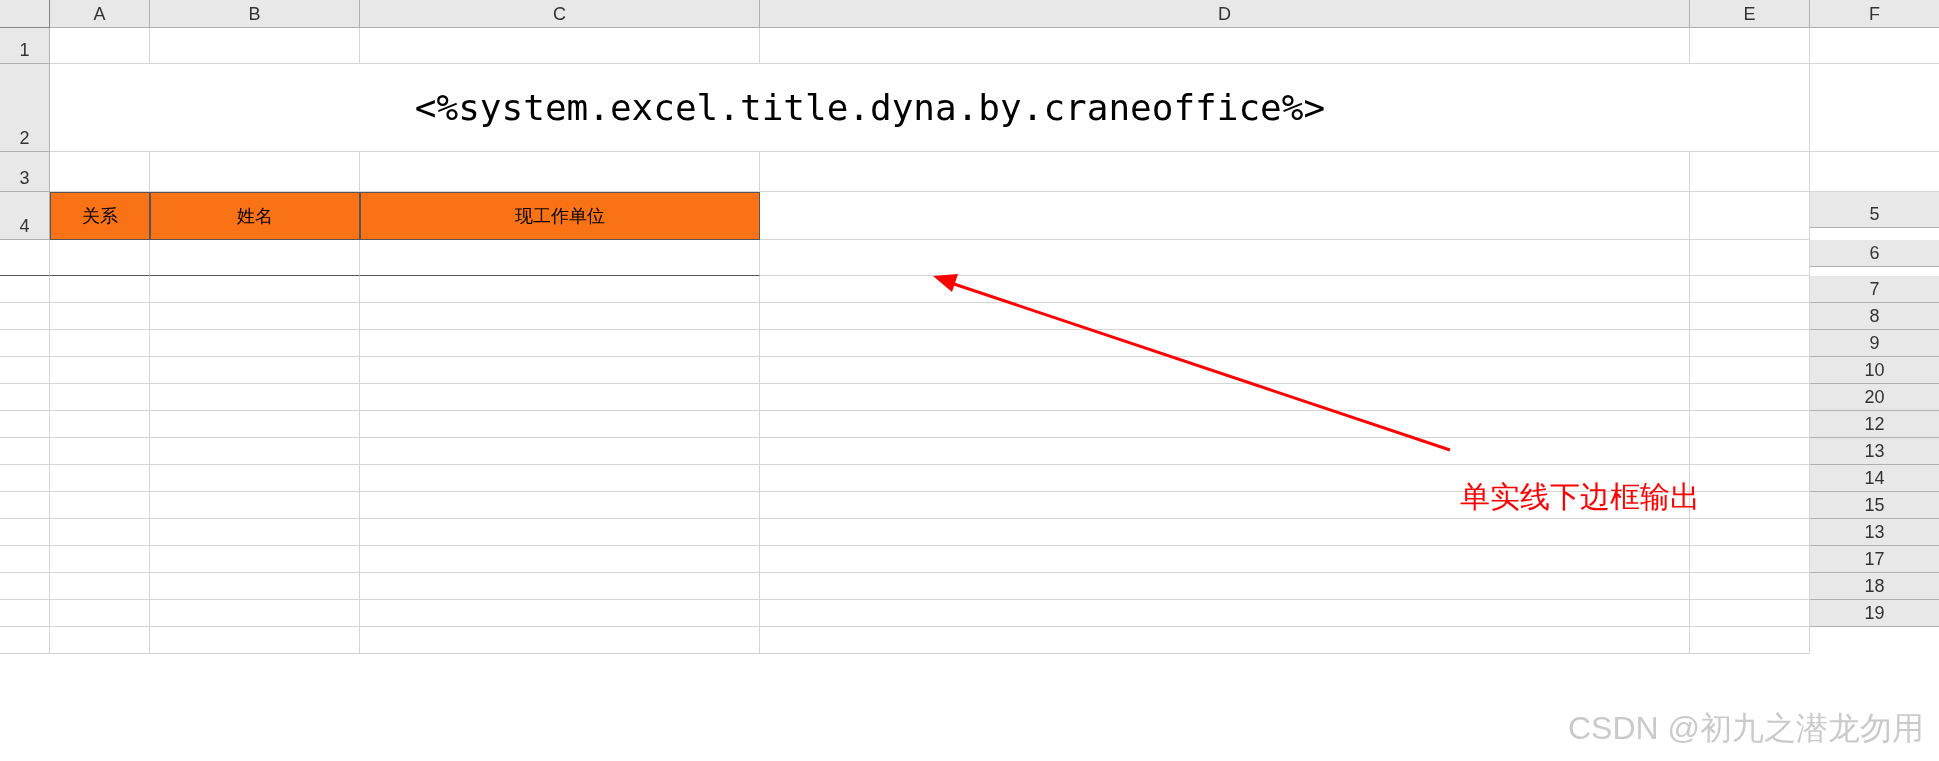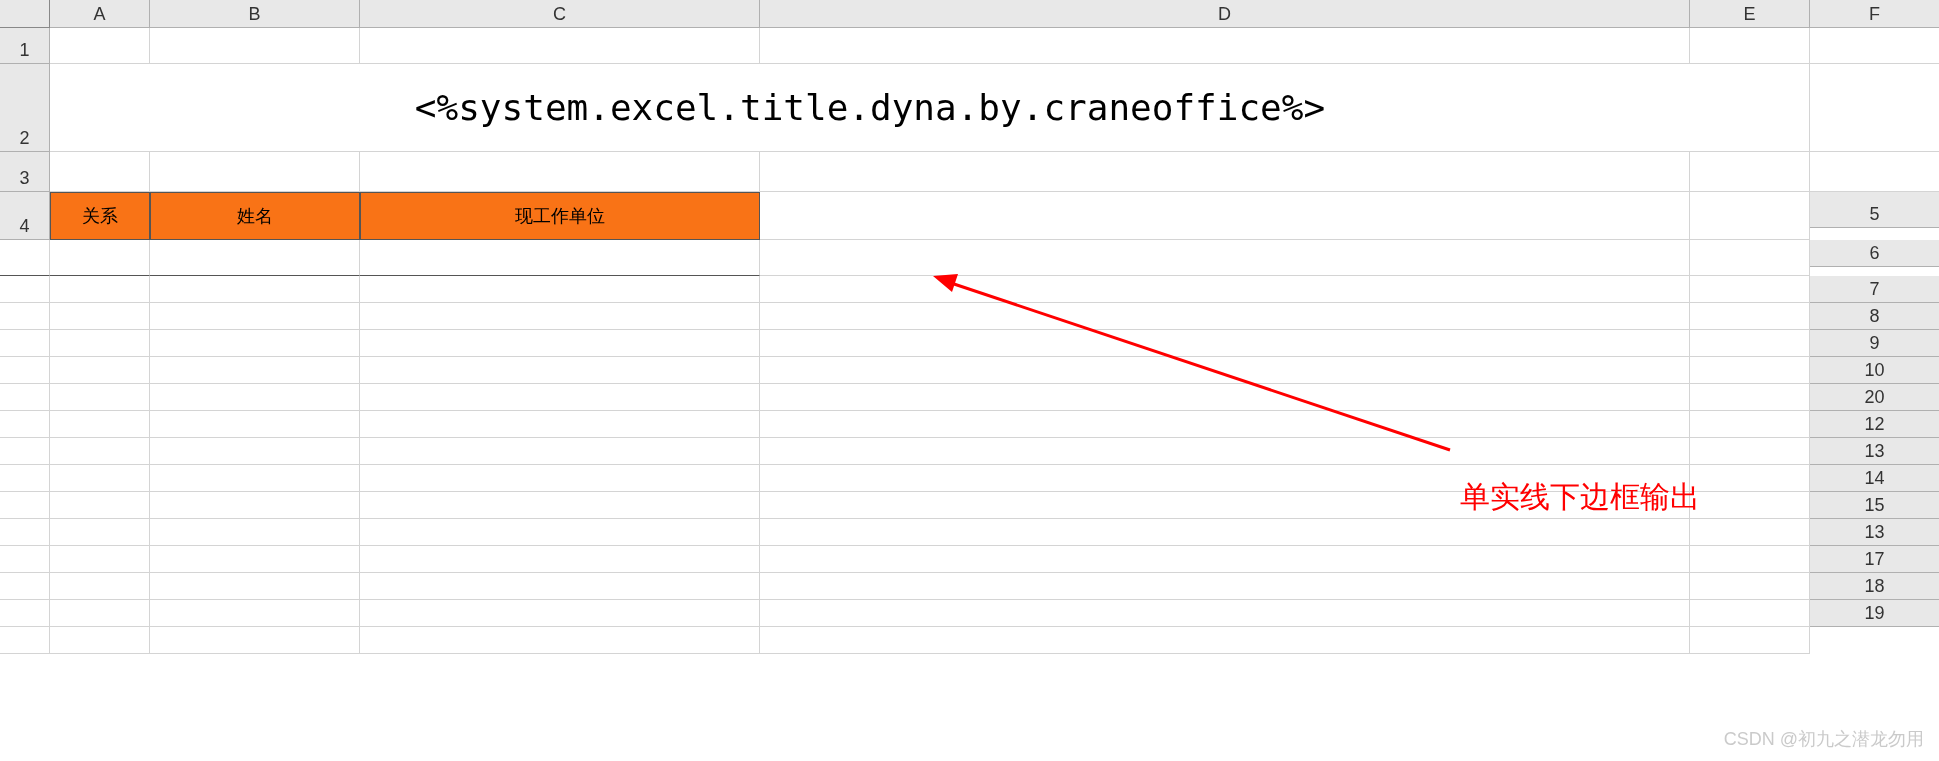--- a/index.html
+++ b/index.html
@@ -95,21 +95,21 @@
       margin-top: 37px;
     }
     .arrow-svg {
       position: absolute;
       pointer-events: none;
     }
     .watermark {
       position: absolute;
       bottom: 10px;
       right: 15px;
-      font-size: 18px;
+      font-size: 32px;
       color: rgba(180,180,180,0.7);
       font-family: Arial, "Microsoft YaHei", sans-serif;
       pointer-events: none;
     }
   </style>
 </head>
 <body>
 
 <div class="spreadsheet">
 

